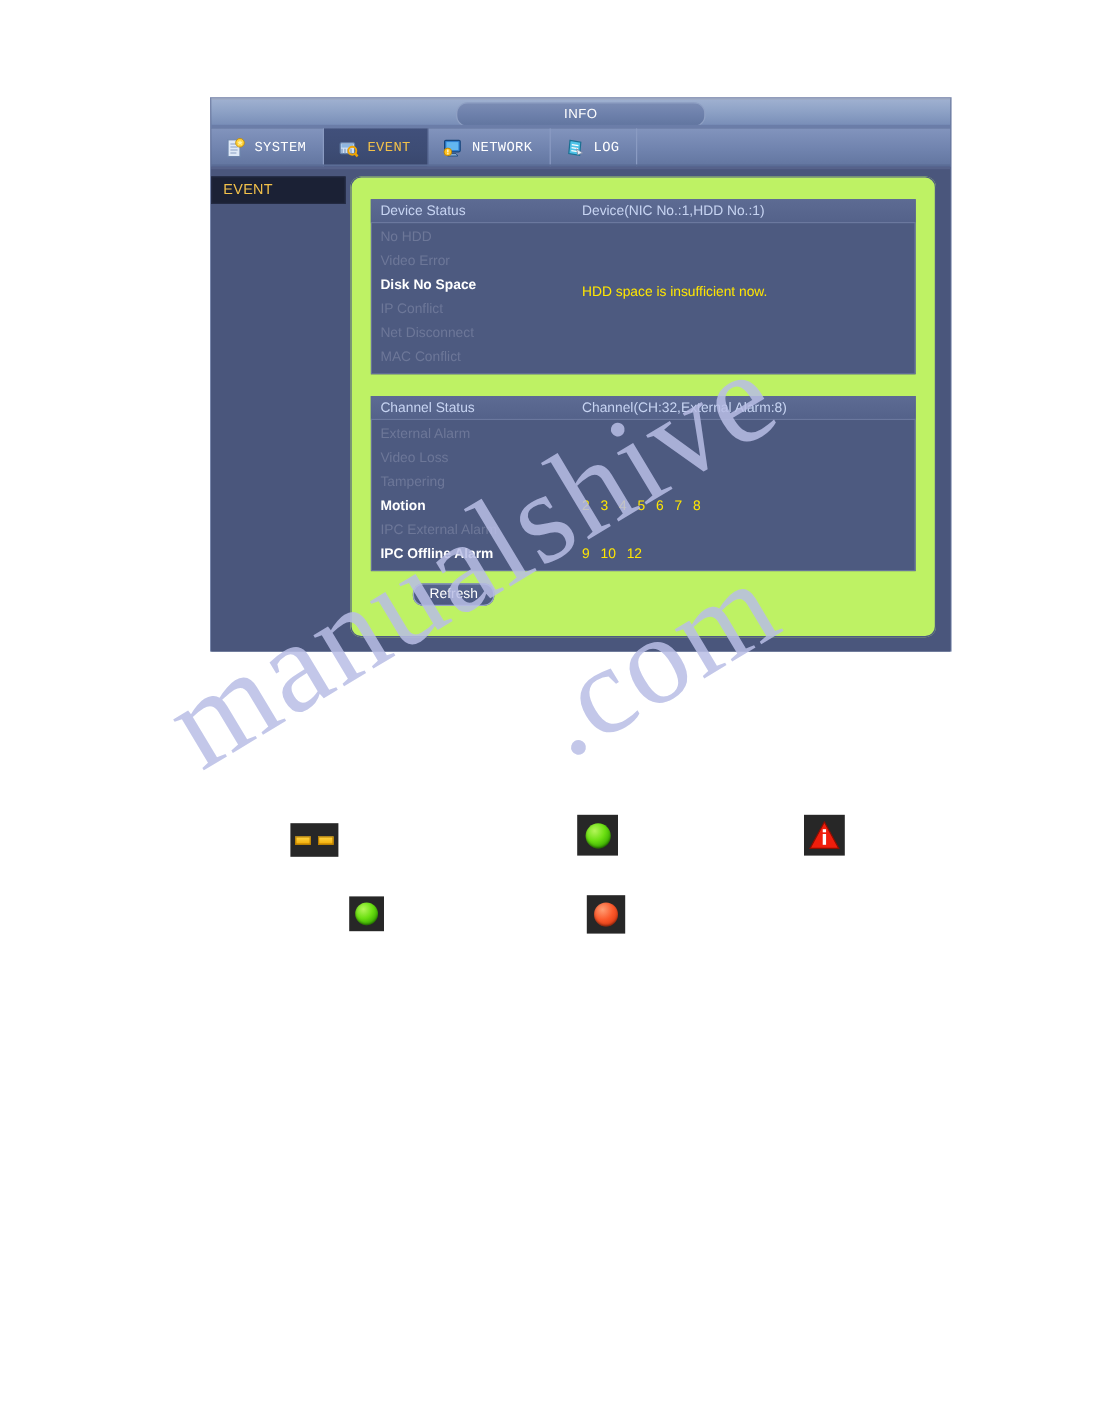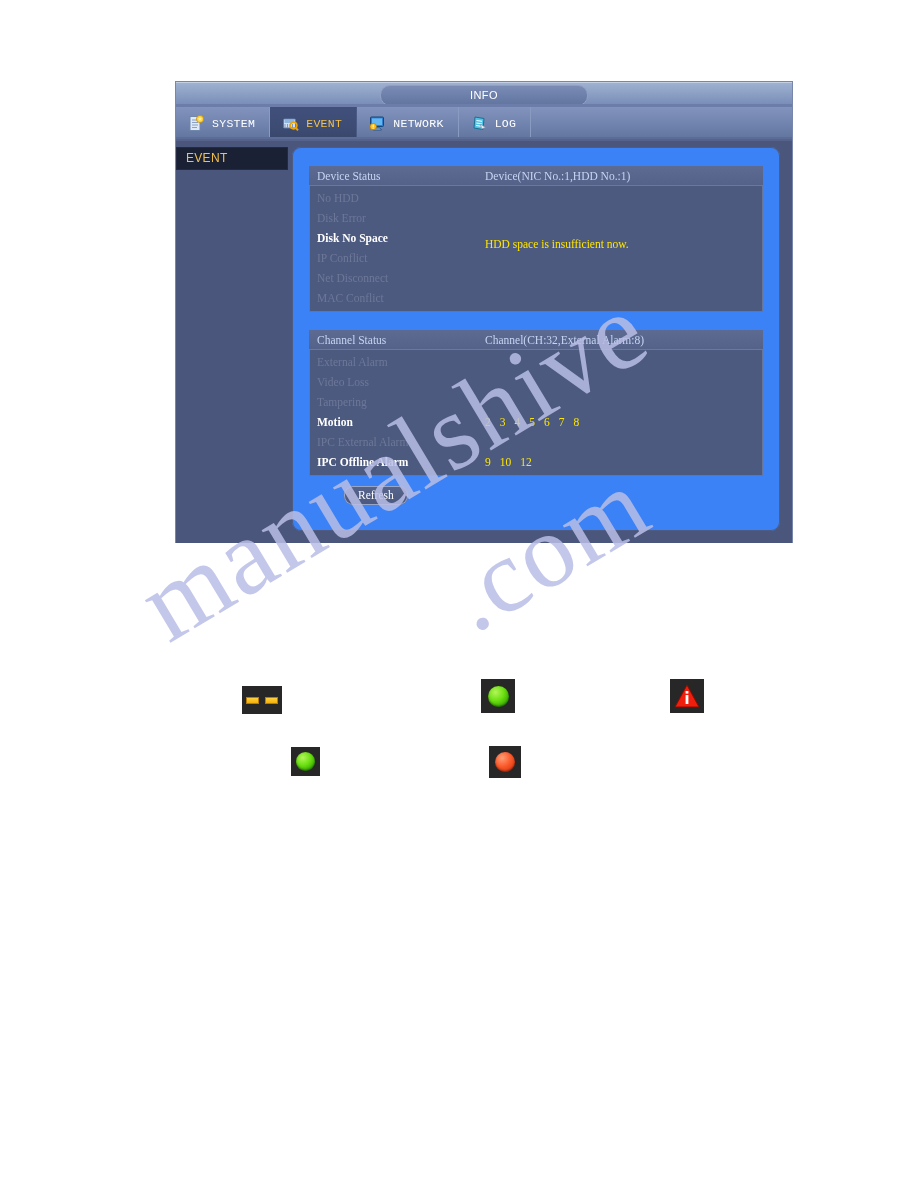--- a/index.html
+++ b/index.html
@@ -161,26 +161,25 @@
     padding-left: 10px;
     letter-spacing: .3px;
     box-shadow: inset 0 0 0 1px #232a42;
     cursor: default;
   }
 
   
   .rightpane {
     flex: 1;
     margin: 8px 12px 12px 4px;
-    background: #3b82f6;
+    background: #bef264;
     border-radius: 9px;
     box-shadow: inset 0 0 0 1px #4e5b82;
     position: relative;
     padding: 19px 17px 0 17px;
-    font-family: Liberation Serif, serif;
   }
 
   
   .stat-table {
     background: #4d5a80;
     box-shadow: inset 0 0 0 1px #68759b;
   }
   .stat-head {
     height: 19px;
     display: flex;
@@ -357,21 +356,21 @@
         <div class="stat-head">
           <div class="col-a">Device Status</div>
           <div class="col-b">Device(NIC No.:1,HDD No.:1)</div>
         </div>
         <div class="stat-body">
           <div class="stat-row">
             <div class="lbl">No HDD</div>
             <div class="val msg"></div>
           </div>
           <div class="stat-row">
-            <div class="lbl">Disk Error</div>
+            <div class="lbl">Video Error</div>
             <div class="val msg"></div>
           </div>
           <div class="stat-row on">
             <div class="lbl">Disk No Space</div>
             <div class="val msg">HDD space is insufficient now.</div>
           </div>
           <div class="stat-row">
             <div class="lbl">IP Conflict</div>
             <div class="val msg"></div>
           </div>

